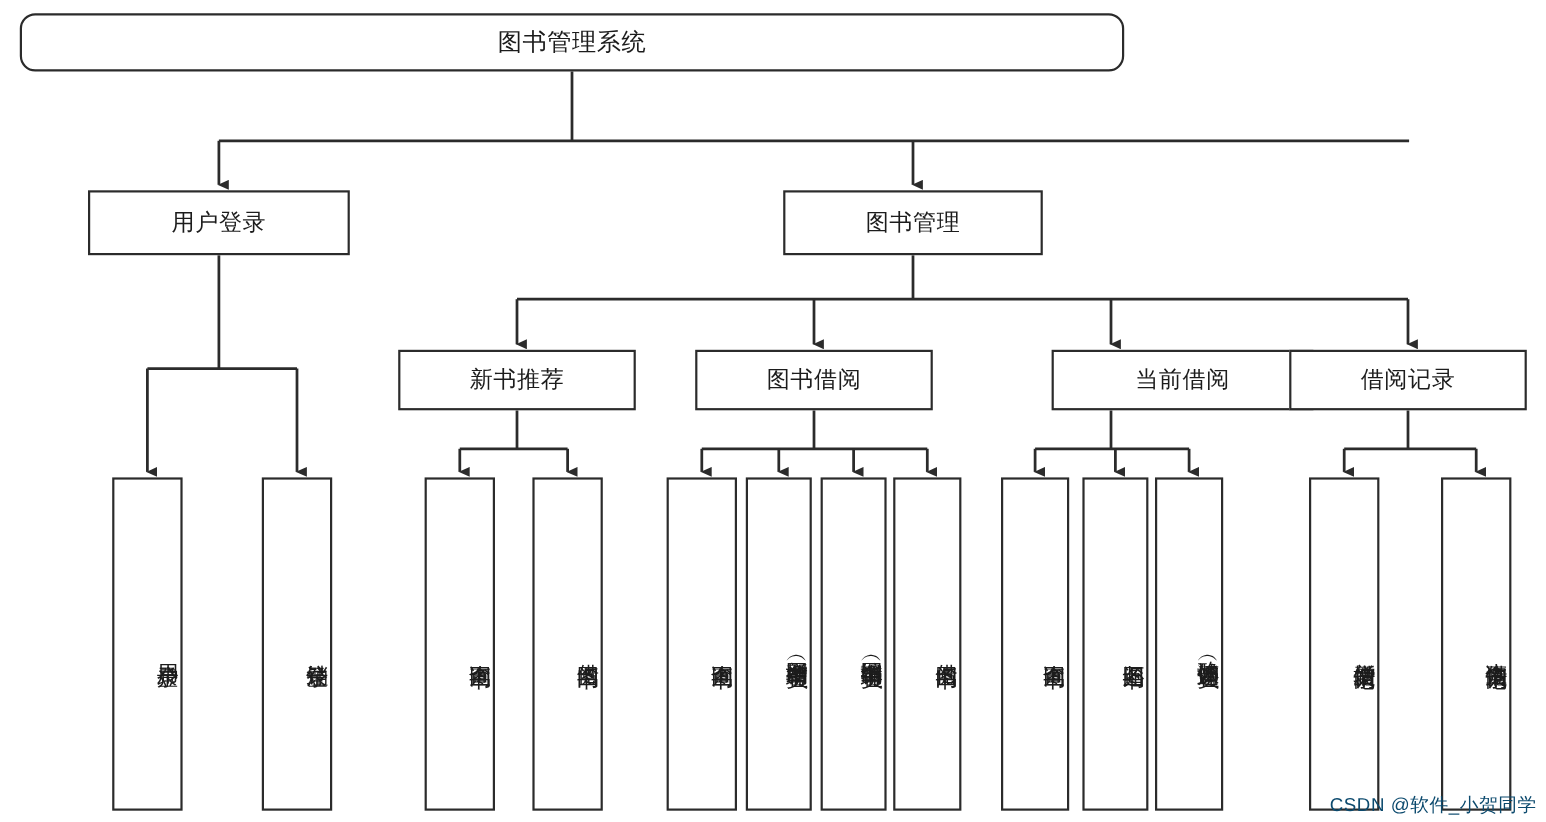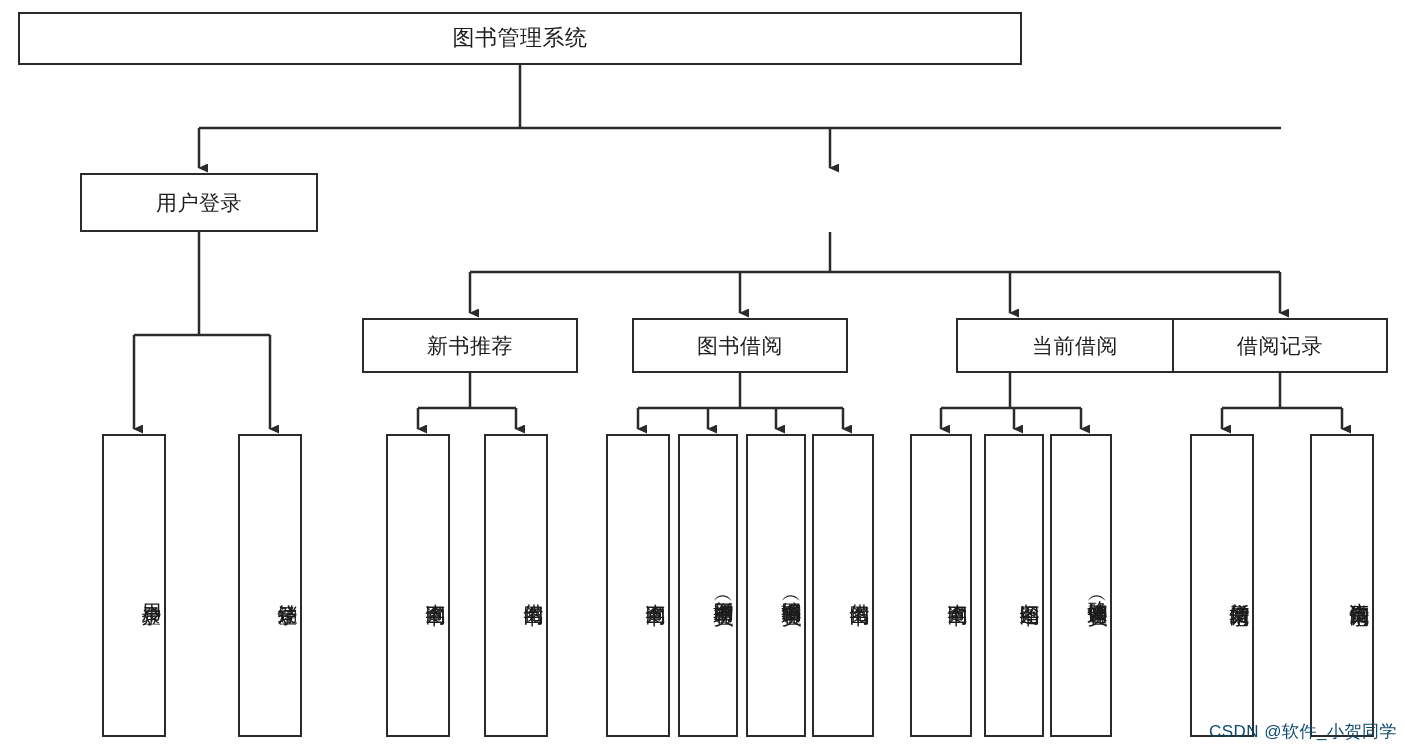--- a/index.html
+++ b/index.html
@@ -45,20 +45,21 @@
     writing-mode: vertical-rl;
     text-orientation: upright;
     font-size: 20px;
     letter-spacing: 1px;
     padding-top: 8px;
     align-items: flex-start;
     justify-content: center;
   }
   .node.title {
     font-size: 22px;
+    border-radius: 14px;
   }
   .watermark {
     position: absolute;
     right: 8px;
     bottom: 4px;
     font-size: 17px;
     color: #0c4a6e;
     white-space: nowrap;
     letter-spacing: 0.5px;
   }
@@ -115,20 +116,21 @@
       <path d="M1280,373 L1280,408"></path>
       <path d="M1222,408 L1342,408"></path>
       <path d="M1222,408 L1222,429" marker-end="url(#arw)"></path>
       <path d="M1342,408 L1342,429" marker-end="url(#arw)"></path>
     </g>
   </svg>
 
   <div class="node horiz title" style="left:18px; top:12px; width:1004px; height:53px;">图书管理系统</div>
 
   <div class="node horiz" style="left:80px; top:173px; width:238px; height:59px;">用户登录</div>
+  <div class="node horiz" style="left:712px; top:173px; width:236px; height:59px;">图书管理</div>
 
   <div class="node horiz" style="left:632px; top:318px; width:216px; height:55px;">图书借阅</div>
   <div class="node horiz" style="left:362px; top:318px; width:216px; height:55px;">新书推荐</div>
   <div class="node horiz" style="left:956px; top:318px; width:238px; height:55px;">当前借阅</div>
   <div class="node horiz" style="left:1172px; top:318px; width:216px; height:55px;">借阅记录</div>
 
   <div class="node vert" style="left:102px; top:434px; width:64px; height:303px;">用户登录</div>
   <div class="node vert" style="left:238px; top:434px; width:64px; height:303px;">注销登录</div>
 
   <div class="node vert" style="left:386px; top:434px; width:64px; height:303px;">查询图书</div>

